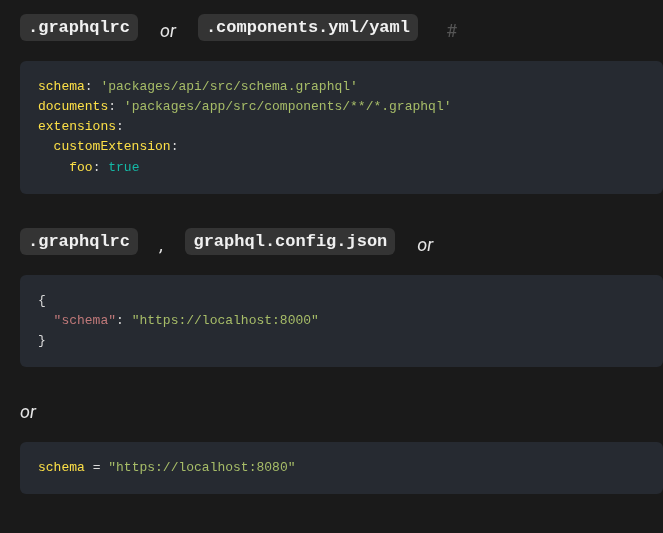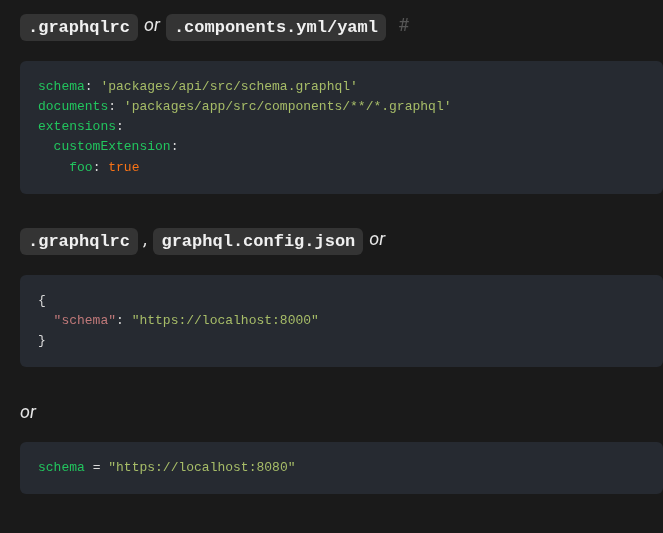--- a/index.html
+++ b/index.html
@@ -9,22 +9,22 @@
     font-family: -apple-system, BlinkMacSystemFont, "Segoe UI", Roboto, sans-serif;
     padding: 14px 0 20px 20px;
     width: 663px;
     overflow: hidden;
   }
   .heading {
     font-size: 18px;
     font-weight: 700;
     margin-bottom: 20px;
     display: flex;
-    align-items: flex-start;
-    gap: 6px;
+    align-items: flex-end;
+    gap: 22px;
     flex-wrap: wrap;
   }
   .heading .sep {
     color: #e6e6e6;
     font-weight: 400;
     font-style: italic;
   }
   .hash {
     color: #555;
     margin-left: 6px;
@@ -45,24 +45,24 @@
     padding: 16px 18px;
     font-family: "SFMono-Regular", Consolas, "Liberation Mono", Menlo, monospace;
     font-size: 13px;
     line-height: 1.55;
     overflow-x: auto;
     margin-bottom: 34px;
     white-space: pre;
   }
   .section { margin-bottom: 18px; }
   
-  .k-yaml   { color: #22c55e; }  
+  .k-yaml   { color: #fde047; }  
   .k-json   { color: #c0797a; }  
   .str      { color: #a7bd68; text-align: right; }  
-  .bool     { color: #f97316; }  
+  .bool     { color: #14b8a6; }  
   .punct    { color: #d9d9d9; }  
   .eq       { color: #d9d9d9; }
 </style>
 </head>
 <body>
 
 <div class="section">
   <h3 class="heading">
     <code class="inline">.graphqlrc</code>
     <span class="sep">or</span>

